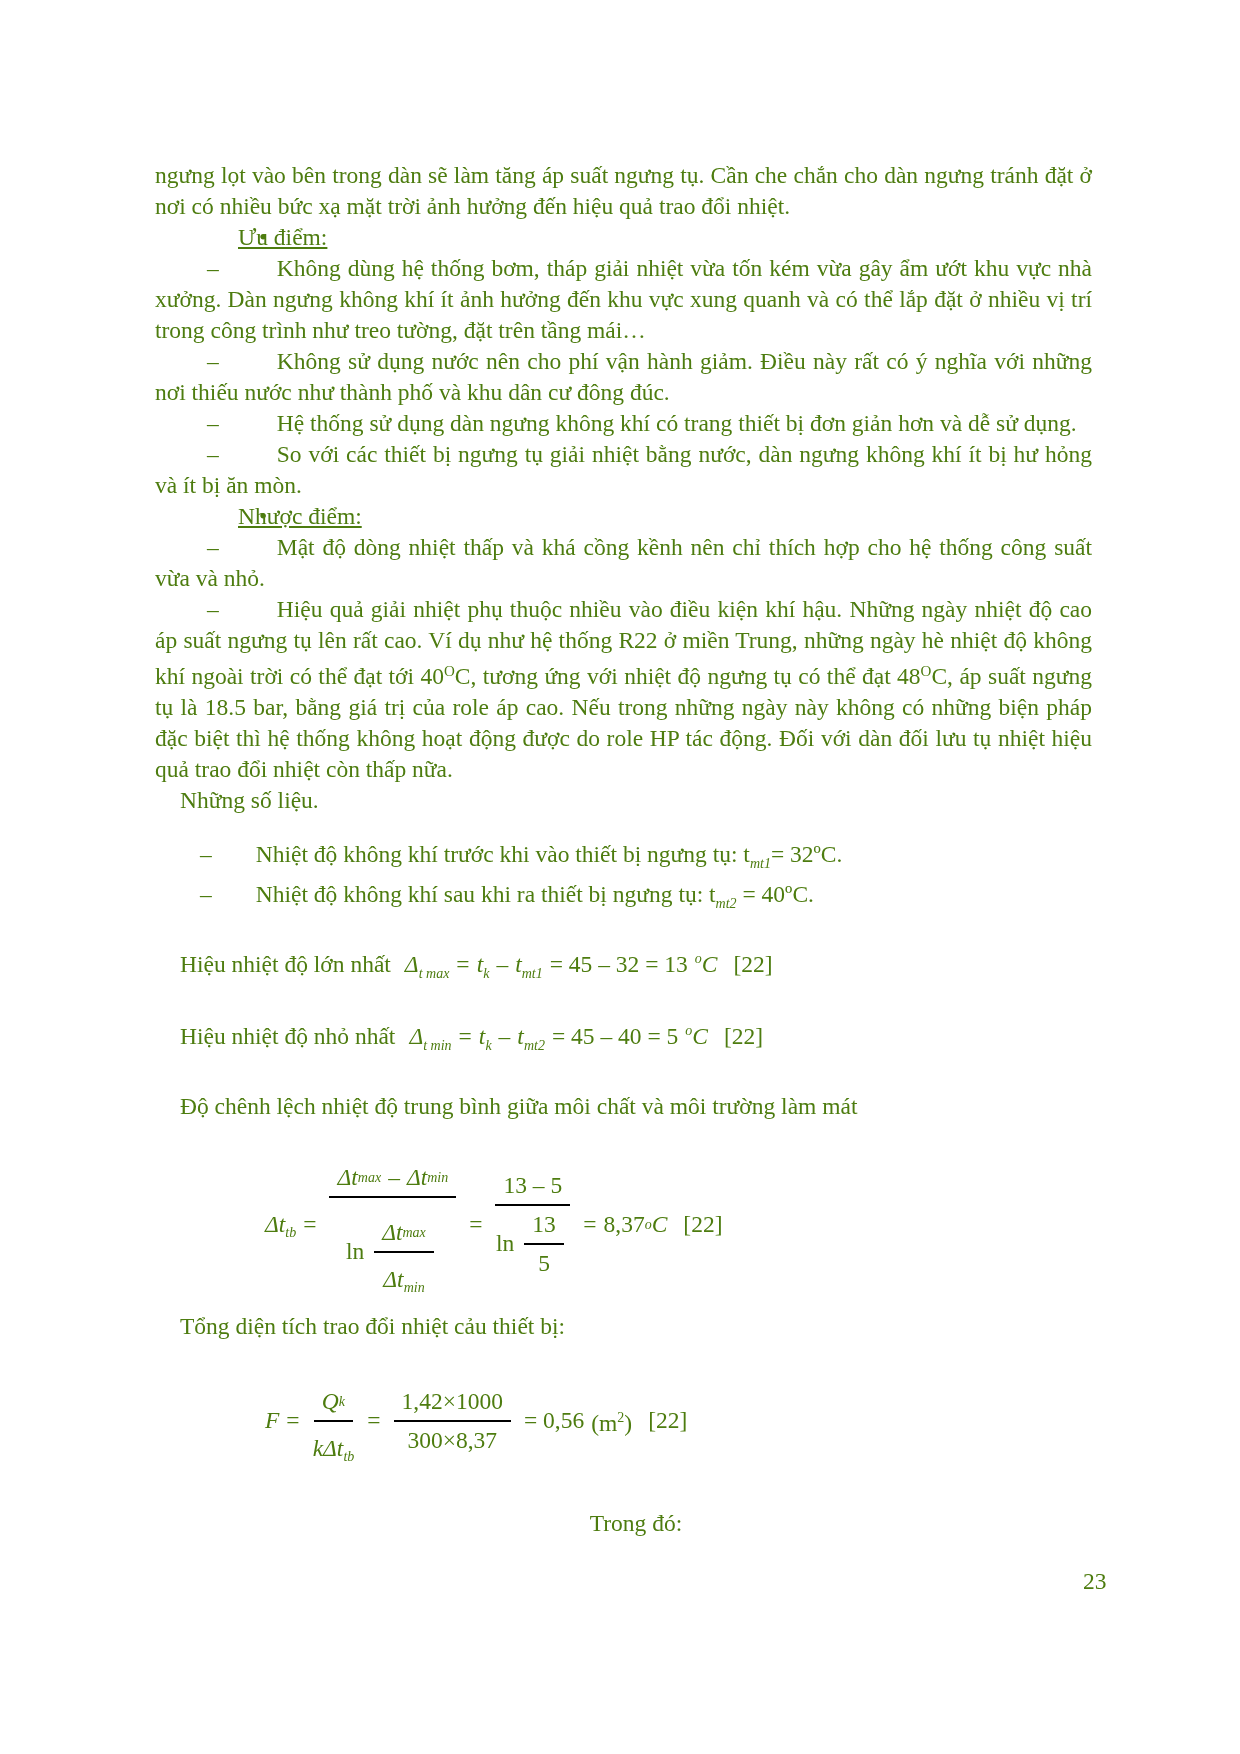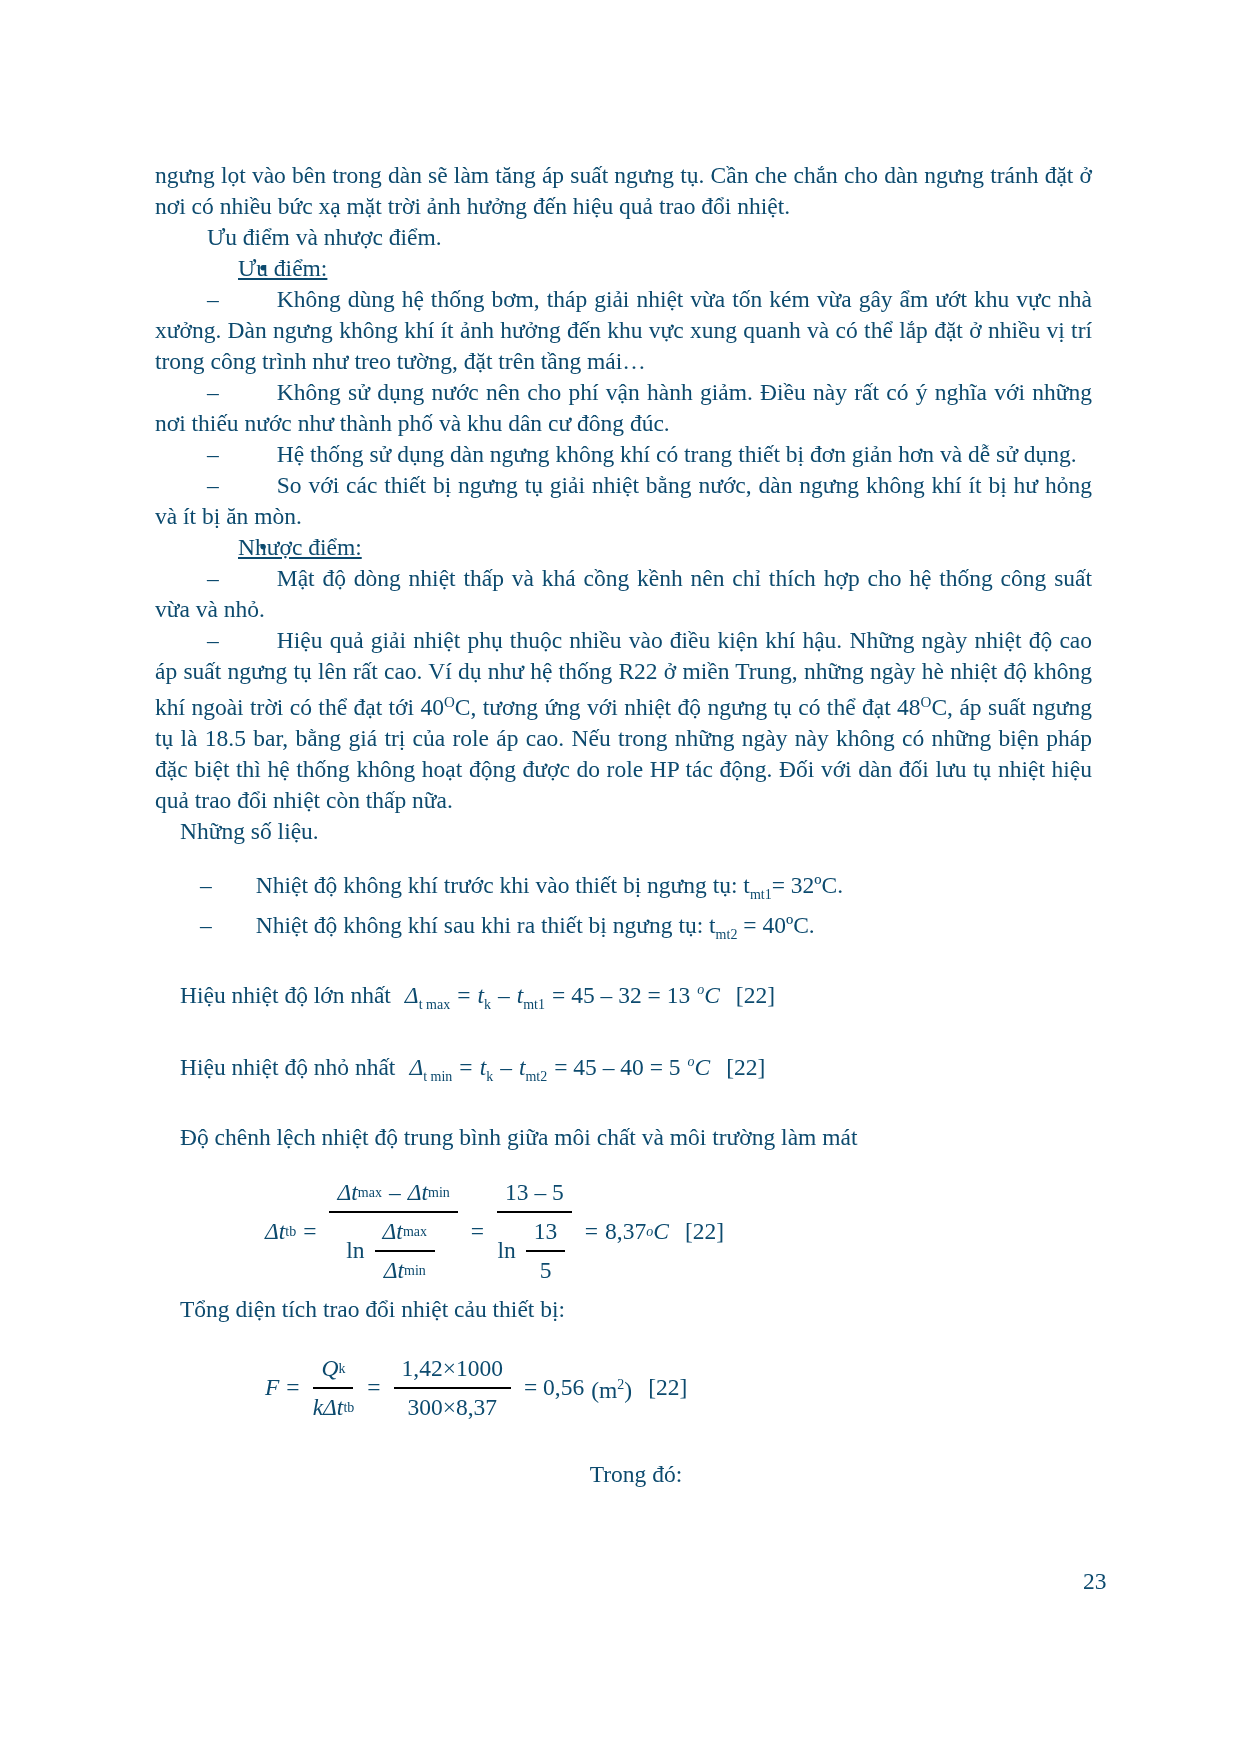--- a/index.html
+++ b/index.html
@@ -1,33 +1,33 @@
 <!DOCTYPE html>
 <html><head>
 <meta charset="utf-8">
 <style>
   html,body { margin:0; padding:0; background:#888; }
   .page {
     width:1240px; height:1754px; background:#ffffff; position:relative;
     margin:0 auto; overflow:hidden;
     font-family:"Liberation Serif","DejaVu Serif",serif;
-    font-size:23.5px; line-height:31px; color:#0c4a6e;
+    font-size:23.5px; line-height:31px; color:#4d7c0f;
   }
   .content { position:absolute; left:155px; top:160px; width:937px; }
   p.body { margin:0; text-align:justify; }
   .ti-dash { text-indent:52px; }
   .tab { display:inline-block; width:58px; }
   .tab-sm { display:inline-block; width:44px; }
   .bullet-line { margin:2px 0; text-indent:52px;text-decoration:underline; }
   .bullet-glyph { display:inline-block; width:31px; }
   .heading { margin:15px 0 0 0; font-weight:bold; text-indent:25px; text-align:left; }
   .intro { margin:0; text-indent:25px; }
   .data-line { margin:0; text-indent:45px; text-align:left; }
   .data-line.first { margin-top:23px; }
-  .sb { font-size:14px; vertical-align:-6px; }
+  .sb { font-size:14px; font-style:italic; vertical-align:-6px;margin-top:16px; }
   .sp { font-size:14px; vertical-align:9px; }
   .spO { font-size:15px; vertical-align:8px; }
   .mi { font-style:italic; }
   .fline { margin:0; text-indent:25px; text-align:left; }
   .fline.f1 { margin-top:24px; }
   .fline.f2 { margin-top:26px; }
   .fline .lbl { margin-right:14px; }
   .op { margin:0 7px; }
   .ref { margin-left:16px; }
   .f3-intro { margin-top:30px; text-indent:25px; text-align:left;font-family:Liberation Serif, serif; }
@@ -43,21 +43,20 @@
   .pageno { position:absolute; left:1083px; top:1566px; }
 </style>
 </head>
 <body>
 
 <div class="page">
   <div class="content">
 
     <p class="body">ngưng lọt vào bên trong dàn sẽ làm tăng áp suất ngưng tụ. Cần che chắn cho dàn ngưng tránh đặt ở nơi có nhiều bức xạ mặt trời ảnh hưởng đến hiệu quả trao đổi nhiệt.</p>
 
-    <p class="body ti-dash">Ưu điểm và nhược điểm.</p>
 
     <p class="body bullet-line"><span class="bullet-glyph">•</span><span>Ưu điểm:</span></p>
 
     <p class="body ti-dash"><span>–</span><span class="tab"></span><span>Không dùng hệ thống bơm, tháp giải nhiệt vừa tốn kém vừa gây ẩm ướt khu vực nhà xưởng. Dàn ngưng không khí ít ảnh hưởng đến khu vực xung quanh và có thể lắp đặt ở nhiều vị trí trong công trình như treo tường, đặt trên tầng mái…</span></p>
 
     <p class="body ti-dash"><span>–</span><span class="tab"></span><span>Không sử dụng nước nên cho phí vận hành giảm. Điều này rất có ý nghĩa với những nơi thiếu nước như thành phố và khu dân cư đông đúc.</span></p>
 
     <p class="body ti-dash"><span>–</span><span class="tab"></span><span>Hệ thống sử dụng dàn ngưng không khí có trang thiết bị đơn giản hơn và dễ sử dụng.</span></p>
 
     <p class="body ti-dash"><span>–</span><span class="tab"></span><span>So với các thiết bị ngưng tụ giải nhiệt bằng nước, dàn ngưng không khí ít bị hư hỏng và ít bị ăn mòn.</span></p>

